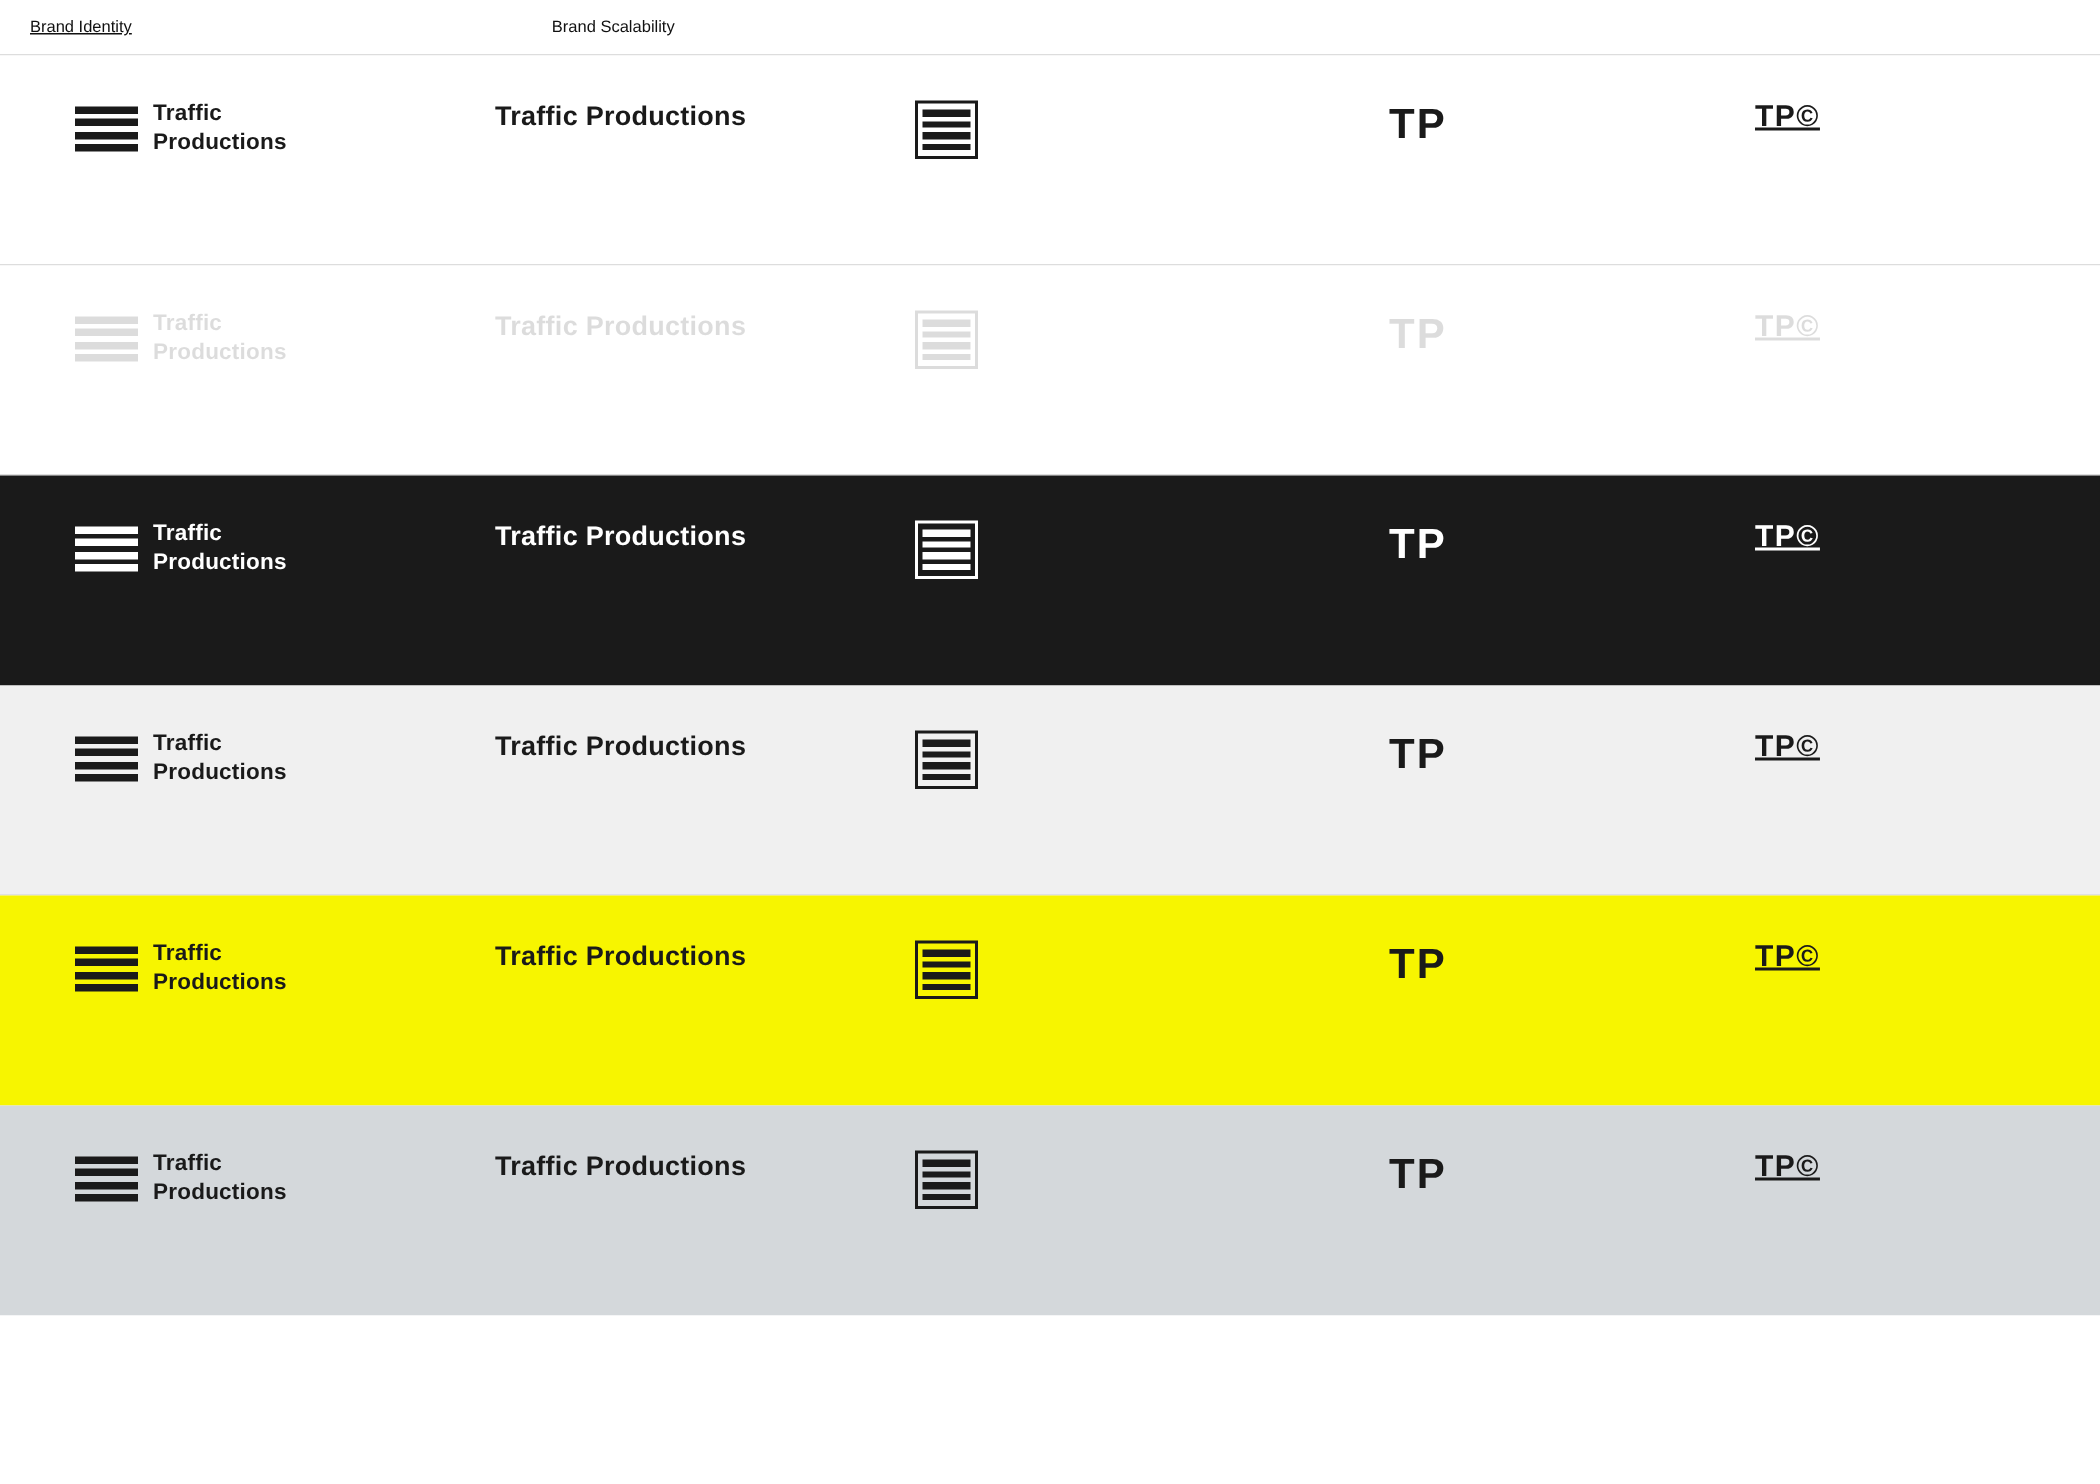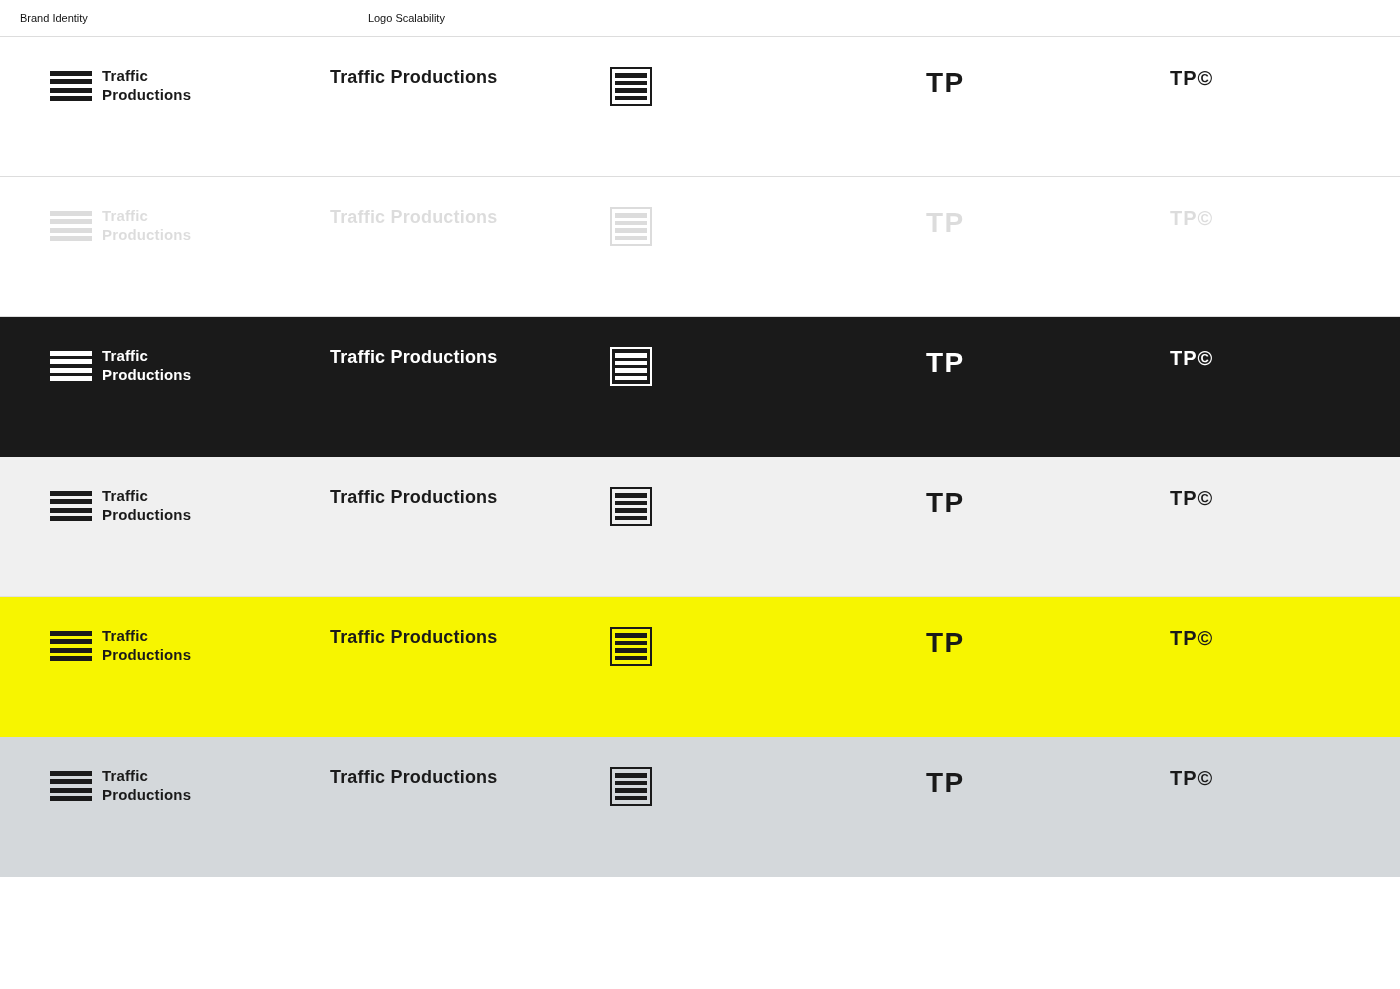--- a/index.html
+++ b/index.html
@@ -10,20 +10,21 @@
       align-items: center;
       padding: 12px 20px;
       border-bottom: 1px solid #ddd;
       gap: 280px;
     }
 
     .header-brand {
       font-size: 11px;
       color: #111;
       font-weight: 500;
+      text-decoration: underline;
     }
 
     .header-section {
       font-size: 11px;
       color: #111;
       font-weight: 500;
     }
 
     
     .logo-icon {
@@ -68,20 +69,21 @@
       font-size: 28px;
       font-weight: 700;
       letter-spacing: 0.05em;
       margin-left: 36px;
     }
 
     .logo-abbr-copy {
       font-size: 20px;
       font-weight: 700;
       letter-spacing: 0.05em;
+      text-decoration: underline;
     }
 
     
     .row {
       display: flex;
       align-items: flex-start;
       min-height: 140px;
     }
 
     .row-white { background: #ffffff; border-bottom: 1px solid #e0e0e0; }
@@ -118,21 +120,21 @@
       background: currentColor;
       border-radius: 0;
     }
 
   </style>
 </head>
 <body>
 
 <div class="header">
   <span class="header-brand">Brand Identity</span>
-  <span class="header-section">Logo Scalability</span>
+  <span class="header-section">Brand Scalability</span>
 </div>
 
 <div class="row row-white" style="border-bottom: 1px solid #ddd;">
 
   <div class="cell">
     <div class="logo-wordmark">
       <div class="logo-icon" style="color:#1a1a1a">
         <div class="line"></div>
         <div class="line"></div>
         <div class="line"></div>

